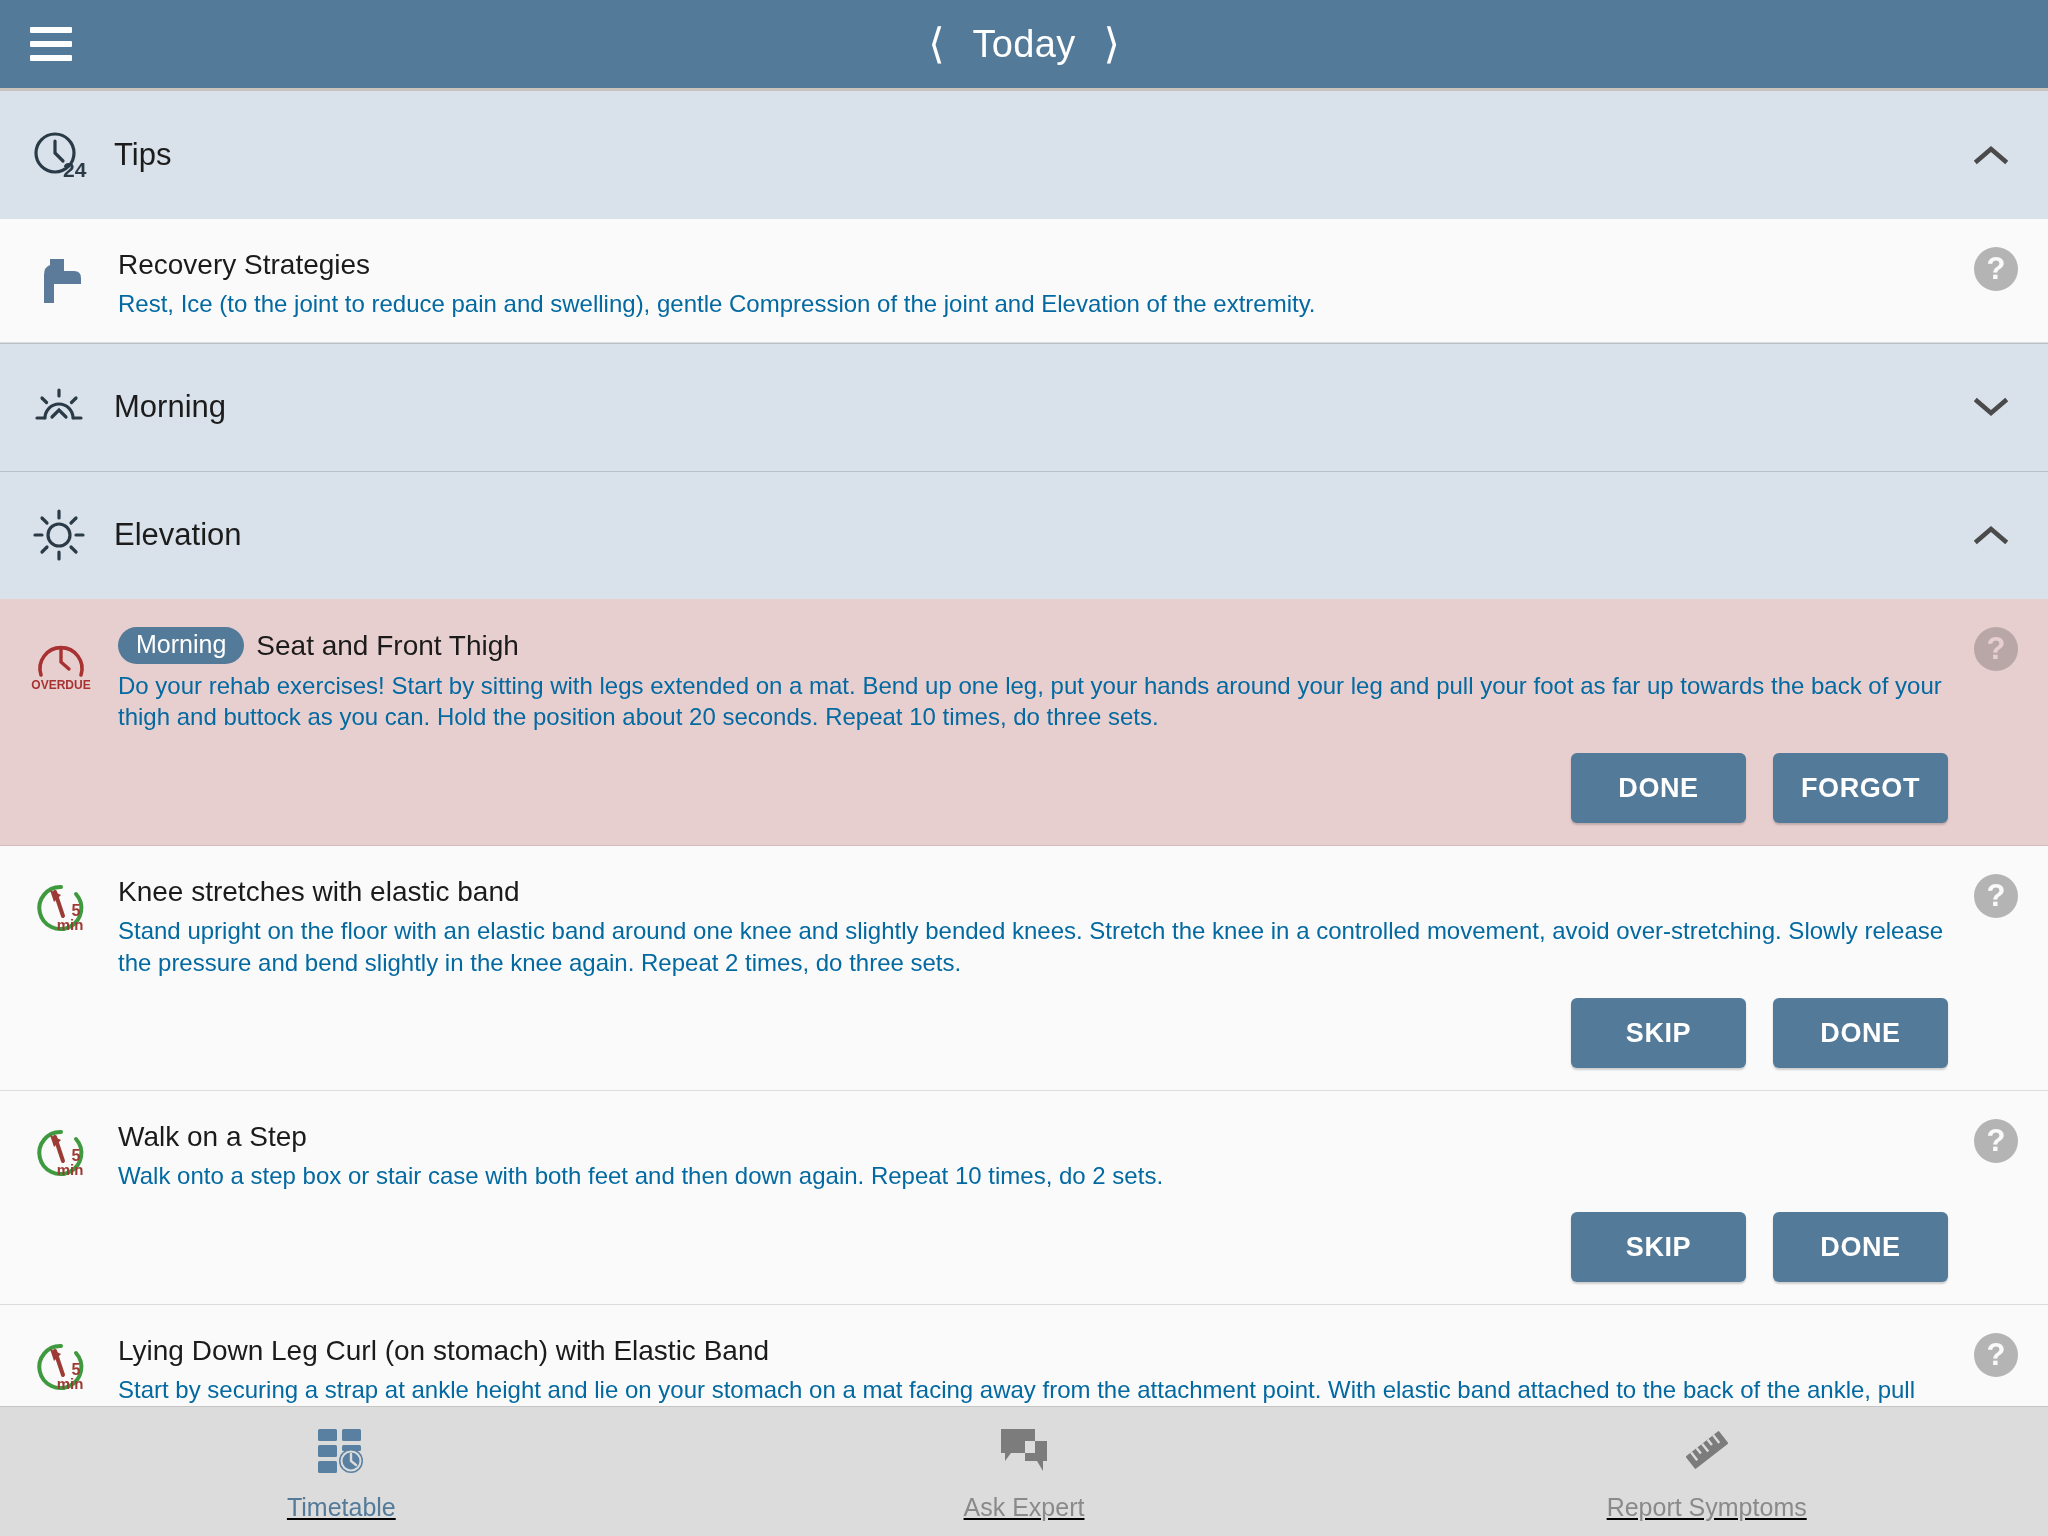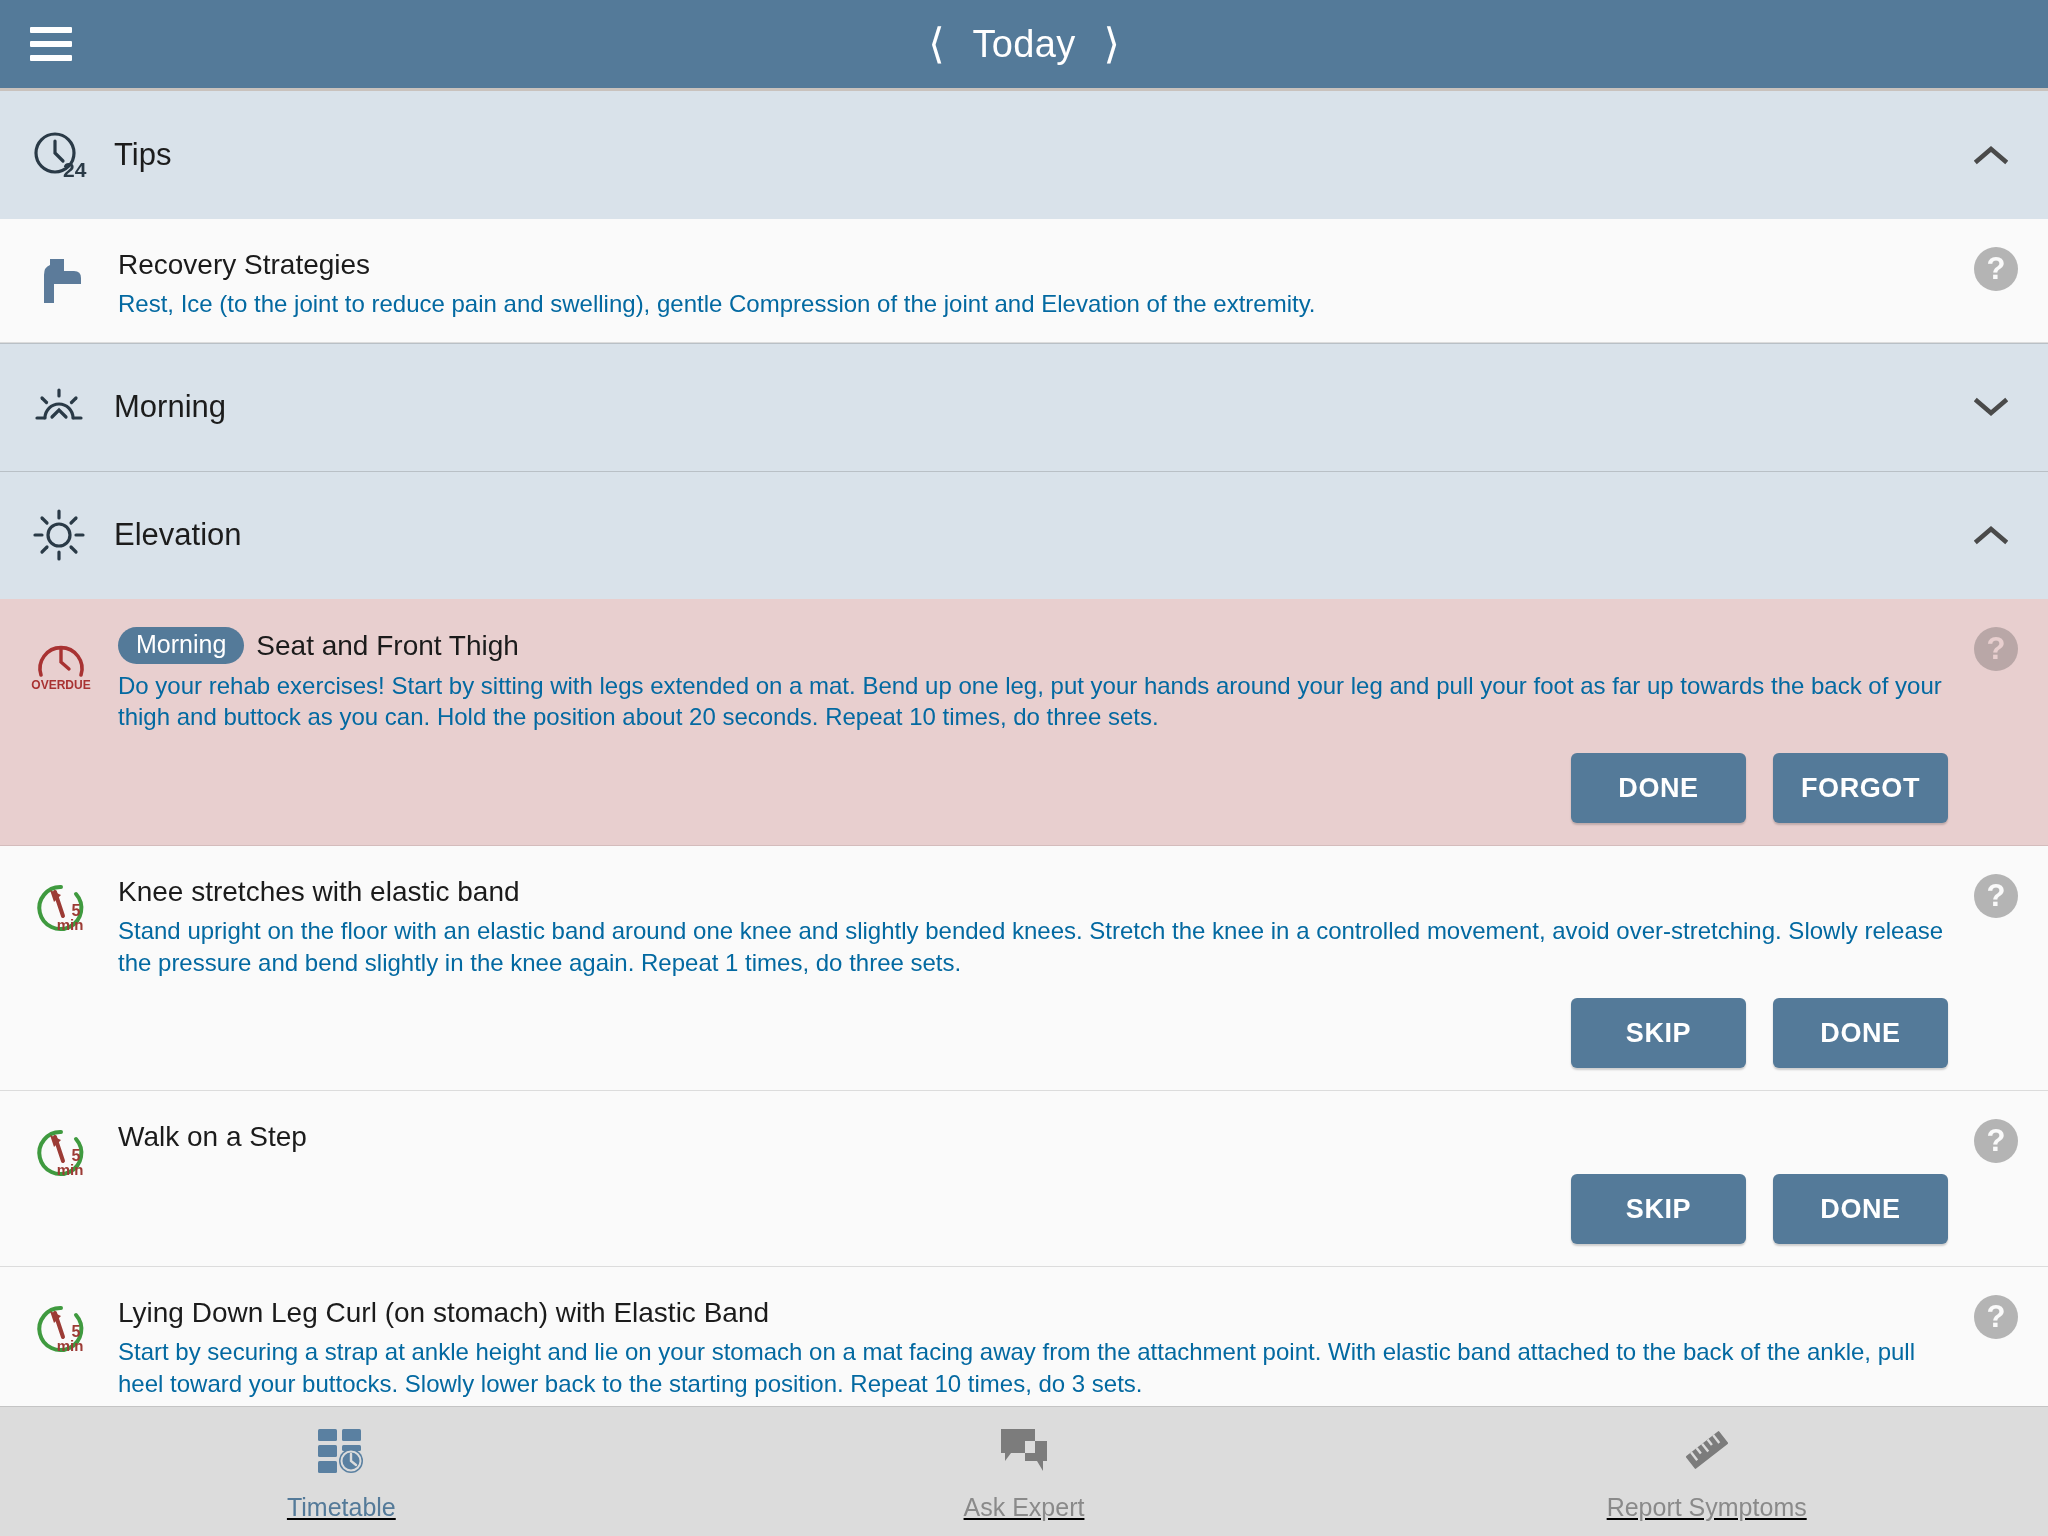--- a/index.html
+++ b/index.html
@@ -214,21 +214,21 @@
           <path d="M25 14 L33 38" fill="none" stroke="#9c3b35" stroke-width="4" stroke-linecap="round"></path>
           <path d="M20 12 L31 17 L24 24 Z" fill="#9c3b35"></path>
           <text x="46" y="38" text-anchor="middle" font-family="Liberation Sans, sans-serif" font-size="16" font-weight="bold" fill="#9c3b35">5</text>
           <text x="40" y="52" text-anchor="middle" font-family="Liberation Sans, sans-serif" font-size="15" font-weight="bold" fill="#9c3b35">min</text>
         </svg>
       </div>
       <div class="row-body">
         <div class="row-title">
           <span>Knee stretches with elastic band</span>
         </div>
-        <div class="row-desc">Stand upright on the floor with an elastic band around one knee and slightly bended knees. Stretch the knee in a controlled movement, avoid over-stretching. Slowly release the pressure and bend slightly in the knee again. Repeat 1 times, do three sets.</div>
+        <div class="row-desc">Stand upright on the floor with an elastic band around one knee and slightly bended knees. Stretch the knee in a controlled movement, avoid over-stretching. Slowly release the pressure and bend slightly in the knee again. Repeat 2 times, do three sets.</div>
         <div class="btn-row">
           <button class="btn">SKIP</button>
           <button class="btn">DONE</button>
         </div>
       </div>
       <div class="help-icon">?</div>
     </div>
 
     <div class="row">
       <div class="row-icon">
@@ -237,20 +237,21 @@
           <path d="M25 14 L33 38" fill="none" stroke="#9c3b35" stroke-width="4" stroke-linecap="round"></path>
           <path d="M20 12 L31 17 L24 24 Z" fill="#9c3b35"></path>
           <text x="46" y="38" text-anchor="middle" font-family="Liberation Sans, sans-serif" font-size="16" font-weight="bold" fill="#9c3b35">5</text>
           <text x="40" y="52" text-anchor="middle" font-family="Liberation Sans, sans-serif" font-size="15" font-weight="bold" fill="#9c3b35">min</text>
         </svg>
       </div>
       <div class="row-body">
         <div class="row-title">
           <span>Walk on a Step</span>
         </div>
+        <div class="row-desc">Walk onto a step box or stair case with both feet and then down again. Repeat 10 times, do 2 sets.</div>
         <div class="btn-row">
           <button class="btn">SKIP</button>
           <button class="btn">DONE</button>
         </div>
       </div>
       <div class="help-icon">?</div>
     </div>
 
     <div class="row">
       <div class="row-icon">

